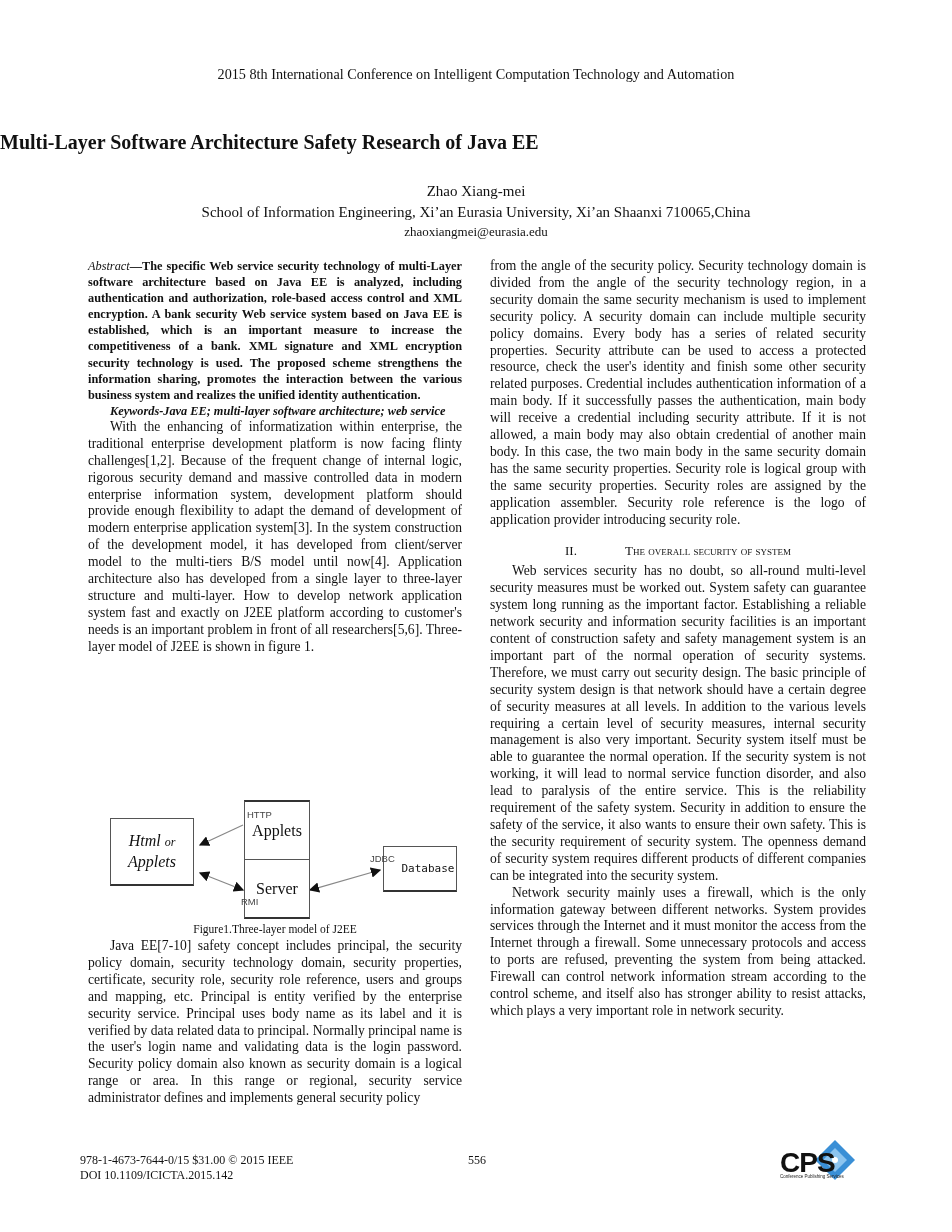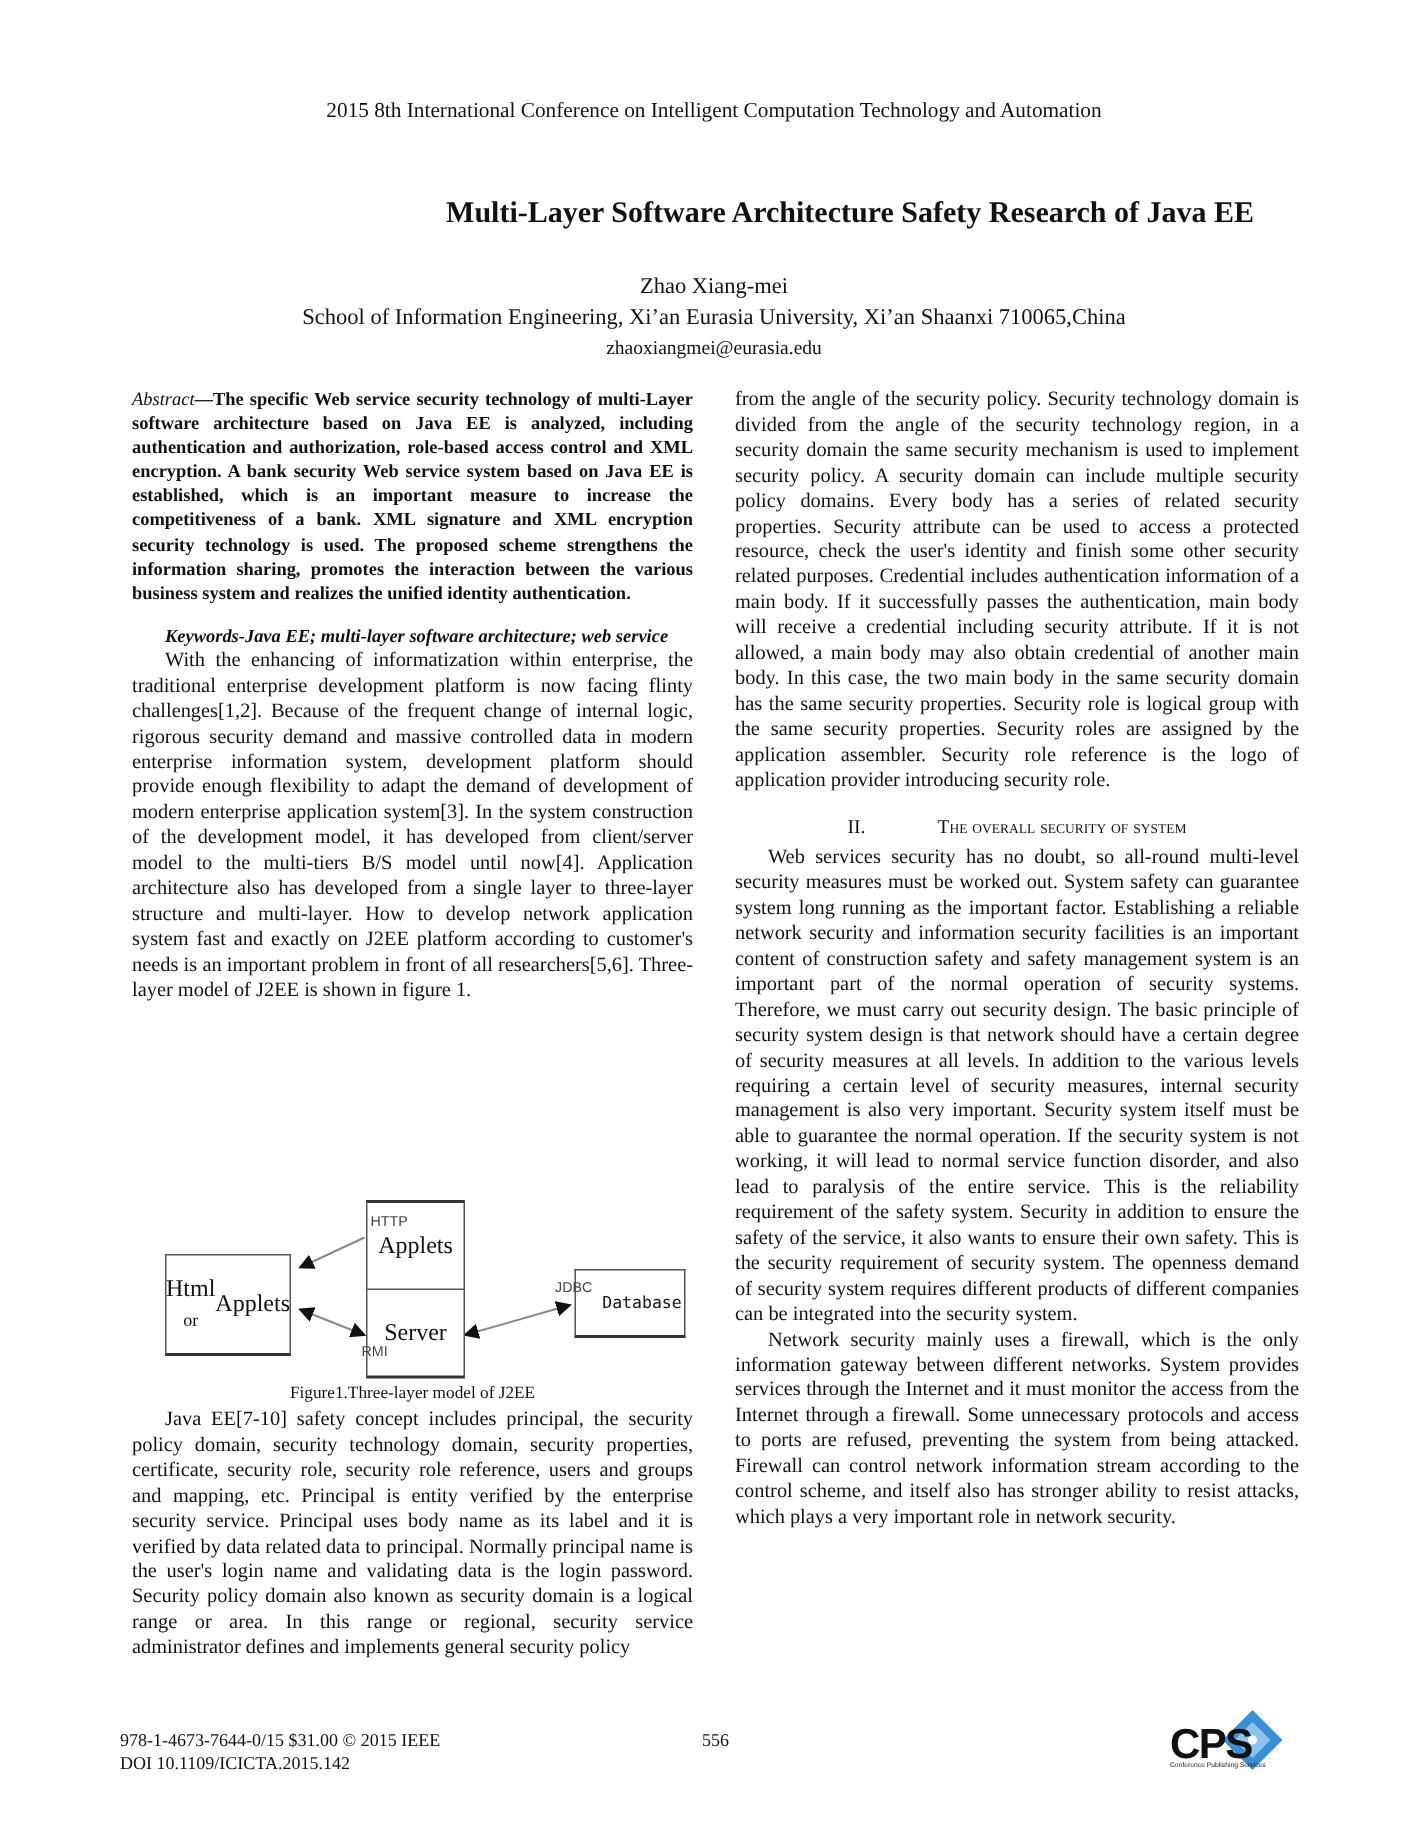--- a/index.html
+++ b/index.html
@@ -1,20 +1,20 @@
 <!DOCTYPE html>
 <html><head>
 <meta charset="utf-8">
 <style>
   html, body { margin:0; padding:0; background:#fff; }
   body { width:952px; height:1232px; position:relative; overflow:hidden;
          font-family:"Liberation Serif", serif; color:#111; }
   .abs { position:absolute; }
   .conf { top:66px; left:0; width:952px; text-align:center; font-size:14.2px; }
-  .title { top:131px; left:0; width:836px; text-align:right; font-size:20px; font-weight:bold; }
+  .title { top:131px; left:0; width:836px; text-align:left; font-size:20px; font-weight:bold; }
   .author { top:183px; left:0; width:952px; text-align:center; font-size:15px; }
   .affil { top:204px; left:0; width:952px; text-align:center; font-size:15px; }
   .email { top:224px; left:0; width:952px; text-align:center; font-size:13px; }
   .col { font-size:13.6px; line-height:16.9px; text-align:justify; }
   .col p { margin:0; }
   .indent { text-indent:22px; }
   .left { left:88px; width:374px; }
   .right { left:490px; width:376px; }
   .abstract { font-weight:bold; font-size:12.3px; line-height:16.1px; }
   .abstract i { font-weight:normal; }
@@ -34,39 +34,39 @@
 <body>
 
 <div class="abs conf">2015 8th International Conference on Intelligent Computation Technology and Automation</div>
 <div class="abs title">Multi-Layer Software Architecture Safety Research of Java EE</div>
 <div class="abs author">Zhao Xiang-mei</div>
 <div class="abs affil">School of Information Engineering, Xi’an Eurasia University, Xi’an Shaanxi 710065,China</div>
 <div class="abs email">zhaoxiangmei@eurasia.edu</div>
 
 <div class="abs col left" style="top:258px;">
   <p class="abstract"><i>Abstract</i><span>—</span><span>The specific Web service security technology of multi-Layer software architecture based on Java EE is analyzed, including authentication and authorization, role-based access control and XML encryption. A bank security Web service system based on Java EE is established, which is an important measure to increase the competitiveness of a bank. XML signature and XML encryption security technology is used. The proposed scheme strengthens the information sharing, promotes the interaction between the various business system and realizes the unified identity authentication.</span></p>
-  <p class="keywords" style="margin-top:13px;">Keywords-Java EE; multi-layer software architecture; web service</p>
+  <p class="keywords" style="">Keywords-Java EE; multi-layer software architecture; web service</p>
   <p class="indent" style="height:266px; overflow:hidden;">With the enhancing of informatization within enterprise, the traditional enterprise development platform is now facing flinty challenges[1,2]. Because of the frequent change of internal logic, rigorous security demand and massive controlled data in modern enterprise information system, development platform should provide enough flexibility to adapt the demand of development of modern enterprise application system[3]. In the system construction of the development model, it has developed from client/server model to the multi-tiers B/S model until now[4]. Application architecture also has developed from a single layer to three-layer structure and multi-layer. How to develop network application system fast and exactly on J2EE platform according to customer's needs is an important problem in front of all researchers[5,6]. Three-layer model of J2EE is shown in figure 1.</p>
 </div>
 
 <div class="abs figure">
   <svg width="346" height="124" style="position:absolute;left:0;top:0;">
     <defs>
       <marker id="ah" markerWidth="8" markerHeight="8" refX="7" refY="4" orient="auto">
         <path d="M0,0 L8,4 L0,8 z" fill="#111"></path>
       </marker>
       <marker id="ahs" markerWidth="8" markerHeight="8" refX="1" refY="4" orient="auto">
         <path d="M8,0 L0,4 L8,8 z" fill="#111"></path>
       </marker>
     </defs>
     <line x1="139" y1="27" x2="96" y2="47" stroke="#888" stroke-width="1.3" marker-end="url(#ah)"></line>
     <line x1="96" y1="75" x2="139" y2="92" stroke="#888" stroke-width="1.3" marker-start="url(#ahs)" marker-end="url(#ah)"></line>
     <line x1="206" y1="92" x2="276" y2="72" stroke="#888" stroke-width="1.3" marker-start="url(#ahs)" marker-end="url(#ah)"></line>
   </svg>
-  <div class="box" style="left:6px;top:38px;width:82px;height:65px;font-size:16px;line-height:20px;">
+  <div class="box" style="left:6px;top:20px;width:82px;height:65px;flex-direction:column;font-size:16px;line-height:20px;font-style:italic;">
     <div><span>Html</span> <span style="font-size:12px;">or</span></div>
     <div>Applets</div>
   </div>
   <div class="box" style="left:140px;top:2px;width:64px;height:58px;font-size:16px;border-top:2px solid #333;">Applets</div>
   <div class="box" style="left:140px;top:61px;width:64px;height:57px;font-size:16px;">Server</div>
   <div class="box" style="left:279px;top:48px;width:56px;height:43px;font-size:11px;font-family:'DejaVu Sans Mono',monospace;padding-left:16px;">Database</div>
   <div class="figlbl" style="left:107px;top:11px;">HTTP</div>
   <div class="figlbl" style="left:101px;top:98px;">RMI</div>
   <div class="figlbl" style="left:230px;top:55px;">JDBC</div>
 </div>

